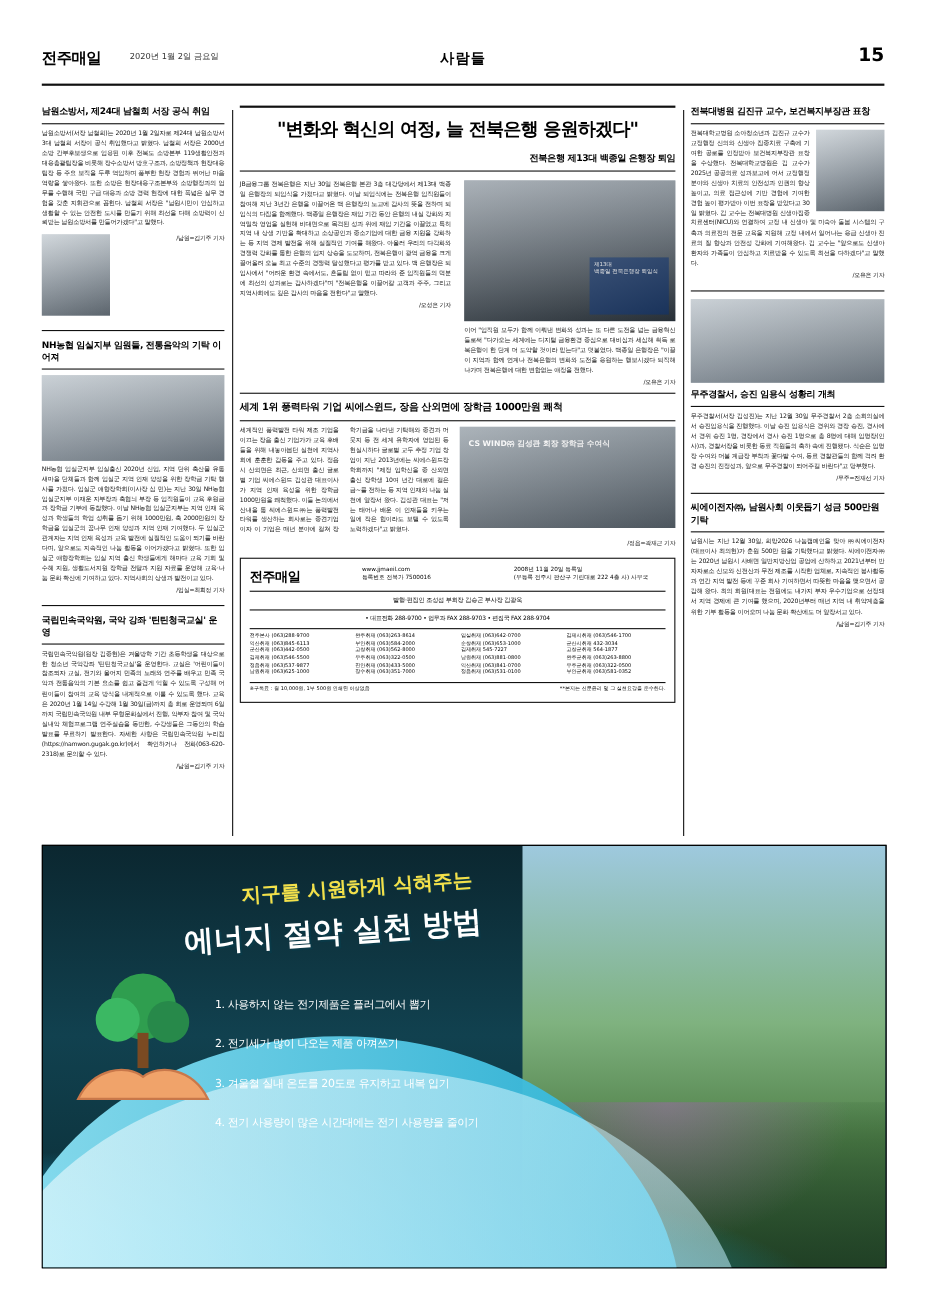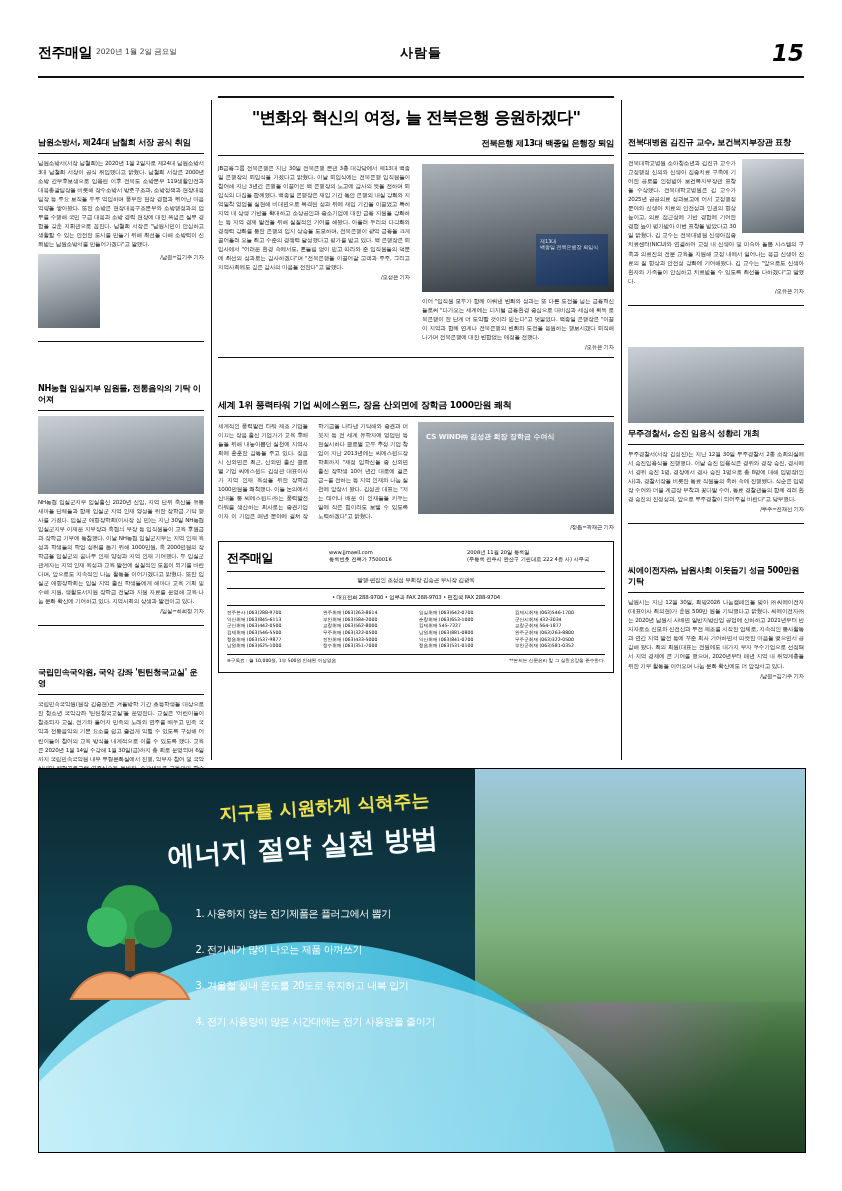--- a/index.html
+++ b/index.html
@@ -2,23 +2,23 @@
 <html><head>
 <meta charset="utf-8">
 <style>
   html,body{margin:0;padding:0;background:#ffffff;}
   body{width:842px;height:1191px;font-family:"DejaVu Sans","Liberation Sans",sans-serif;color:#000;}
   .page{position:relative;width:842px;height:1191px;box-sizing:border-box;padding:0;}
 
   
   .masthead{position:absolute;left:38px;top:42px;width:766px;height:34px;border-bottom:2px solid #111;}
   .mh-logo{position:absolute;left:0;top:2px;font-size:14px;font-weight:bold;letter-spacing:-0.5px;}
-  .mh-date{position:absolute;left:58px;top:5px;font-size:7.5px;color:#333;}
+  .mh-date{position:absolute;left:80px;top:5px;font-size:7.5px;color:#333;}
   .mh-section{position:absolute;left:50%;top:2px;transform:translateX(-50%);font-size:13px;font-weight:bold;letter-spacing:1px;}
-  .mh-page{position:absolute;right:0;top:-2px;font-size:23px;font-weight:bold;font-style:italic;}
+  .mh-page{position:absolute;right:0;top:-2px;font-size:17px;font-weight:bold;}
 
   
   .hl{font-size:8.2px;font-weight:bold;line-height:1.35;letter-spacing:-0.3px;}
   .bd{font-size:5.6px;line-height:1.62;text-align:justify;letter-spacing:-0.2px;color:#111;}
   .byline{font-size:5.4px;text-align:right;letter-spacing:-0.2px;color:#111;margin-top:2px;}
   .rule{border-top:1px solid #111;}
 
   
   .photo{background:#c9cfd4;position:relative;overflow:hidden;}
   .photo:after{content:"";position:absolute;inset:0;background:
@@ -32,21 +32,21 @@
 
   
   #leftcol{left:38px;top:96px;width:166px;}
   
   #centercol{left:218px;top:96px;width:396px;}
   
   #rightcol{left:628px;top:96px;width:176px;}
 
   .vline{position:absolute;background:#111;width:1px;}
 
-  .block{margin-bottom:10px;margin-top:41px;}
+  .block{margin-bottom:10px;}
   .block .hl{margin-bottom:5px;}
   .sep{border-top:1px solid #111;margin:8px 0 7px;}
 
   
   .bigbox{border-top:2px solid #111;border-bottom:1px solid #111;padding:10px 0 6px;}
   .bighl{font-size:16.5px;font-weight:bold;text-align:center;letter-spacing:-0.8px;line-height:1.25;}
   .subhl{font-size:8.4px;font-weight:bold;text-align:right;margin-top:9px;letter-spacing:-0.4px;}
 
   
   .infobox{border:1px solid #111;padding:7px 8px;font-size:5px;line-height:1.5;}

